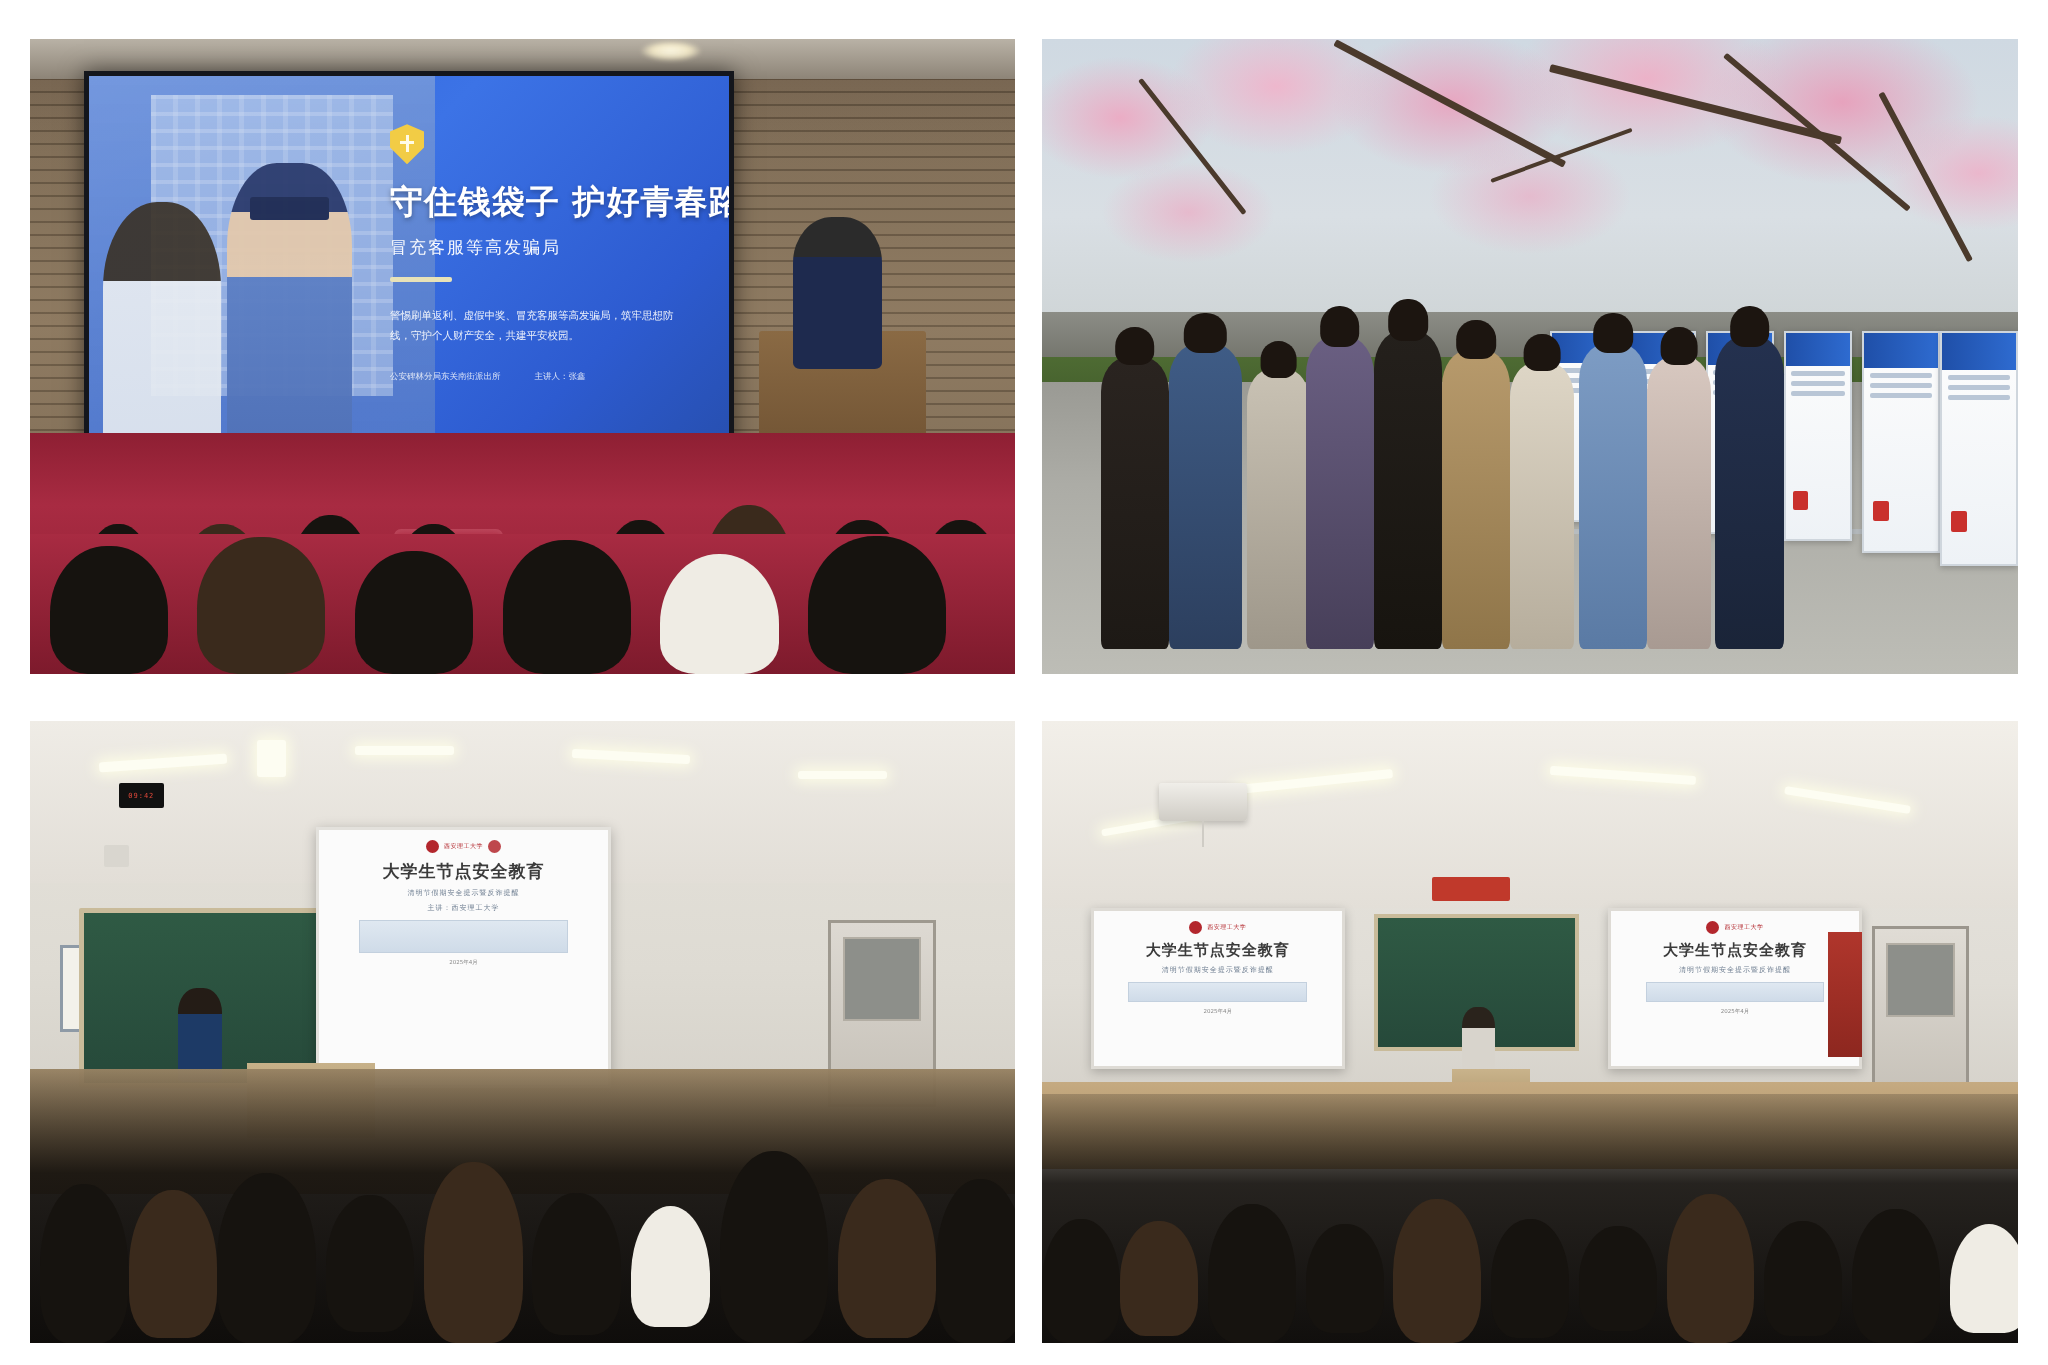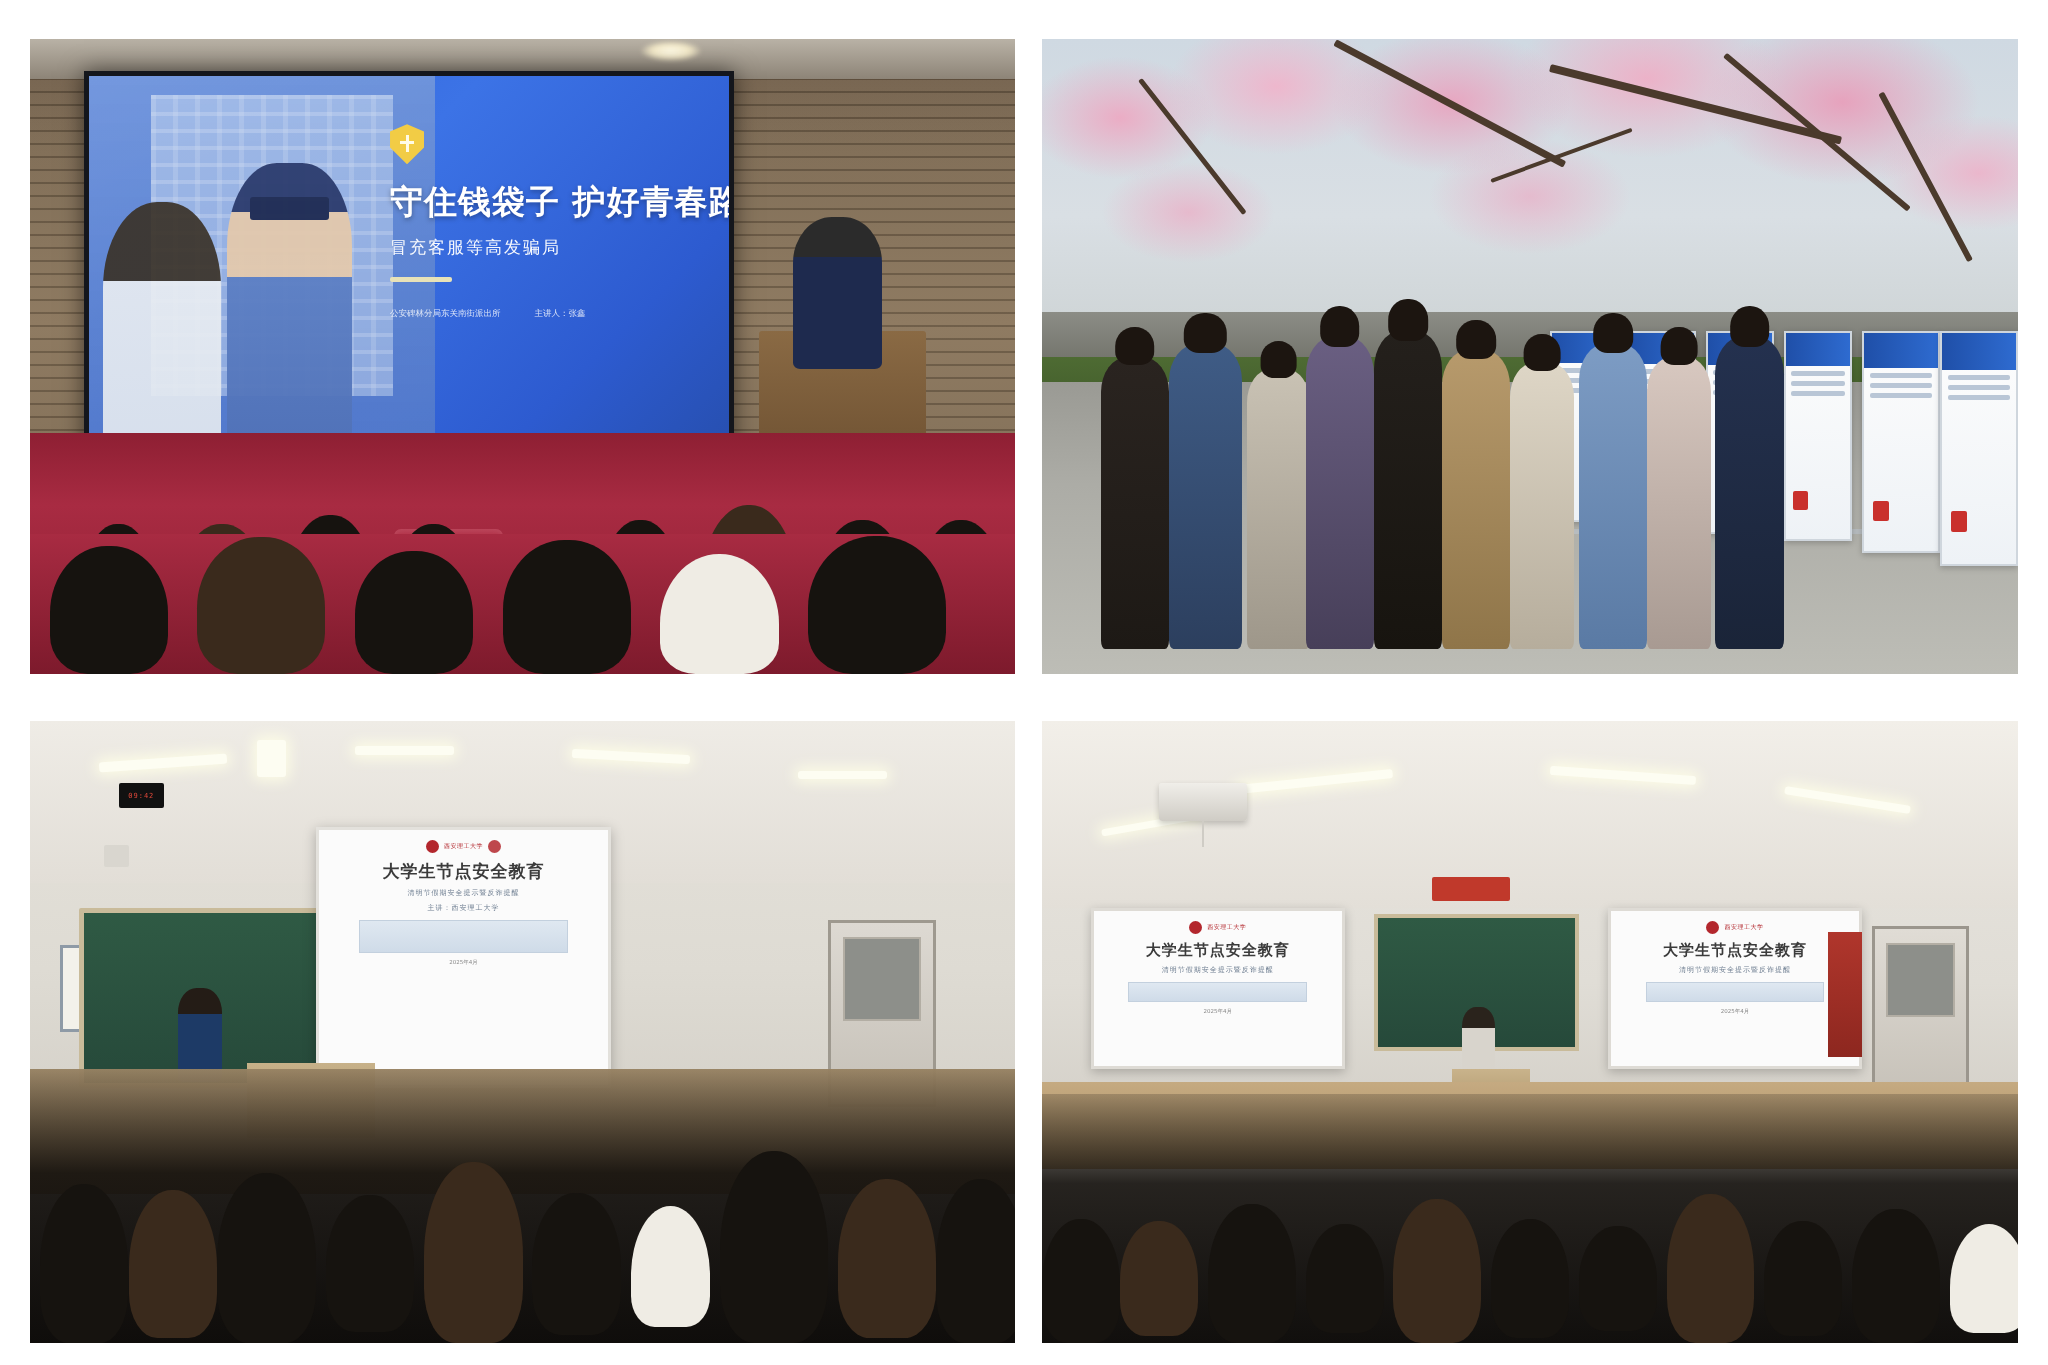--- a/index.html
+++ b/index.html
@@ -380,20 +380,21 @@
         <div class="p1-photo">
           <div class="p1-bldg"></div>
           <div class="p1-student"></div>
           <div class="p1-officer"></div>
         </div>
         <div class="p1-slidetext">
           <div class="p1-shield"></div>
           <div class="p1-title">守住钱袋子 护好青春路</div>
           <div class="p1-sub">冒充客服等高发骗局</div>
           <div class="p1-rule"></div>
+          <div class="p1-body">警惕刷单返利、虚假中奖、冒充客服等高发骗局，筑牢思想防线，守护个人财产安全，共建平安校园。</div>
           <div class="p1-foot">
             <span>公安碑林分局东关南街派出所</span>
             <span>主讲人：张鑫</span>
           </div>
         </div>
       </div>
 
       <div class="p1-podium"></div>
       <div class="p1-speaker"></div>
 

